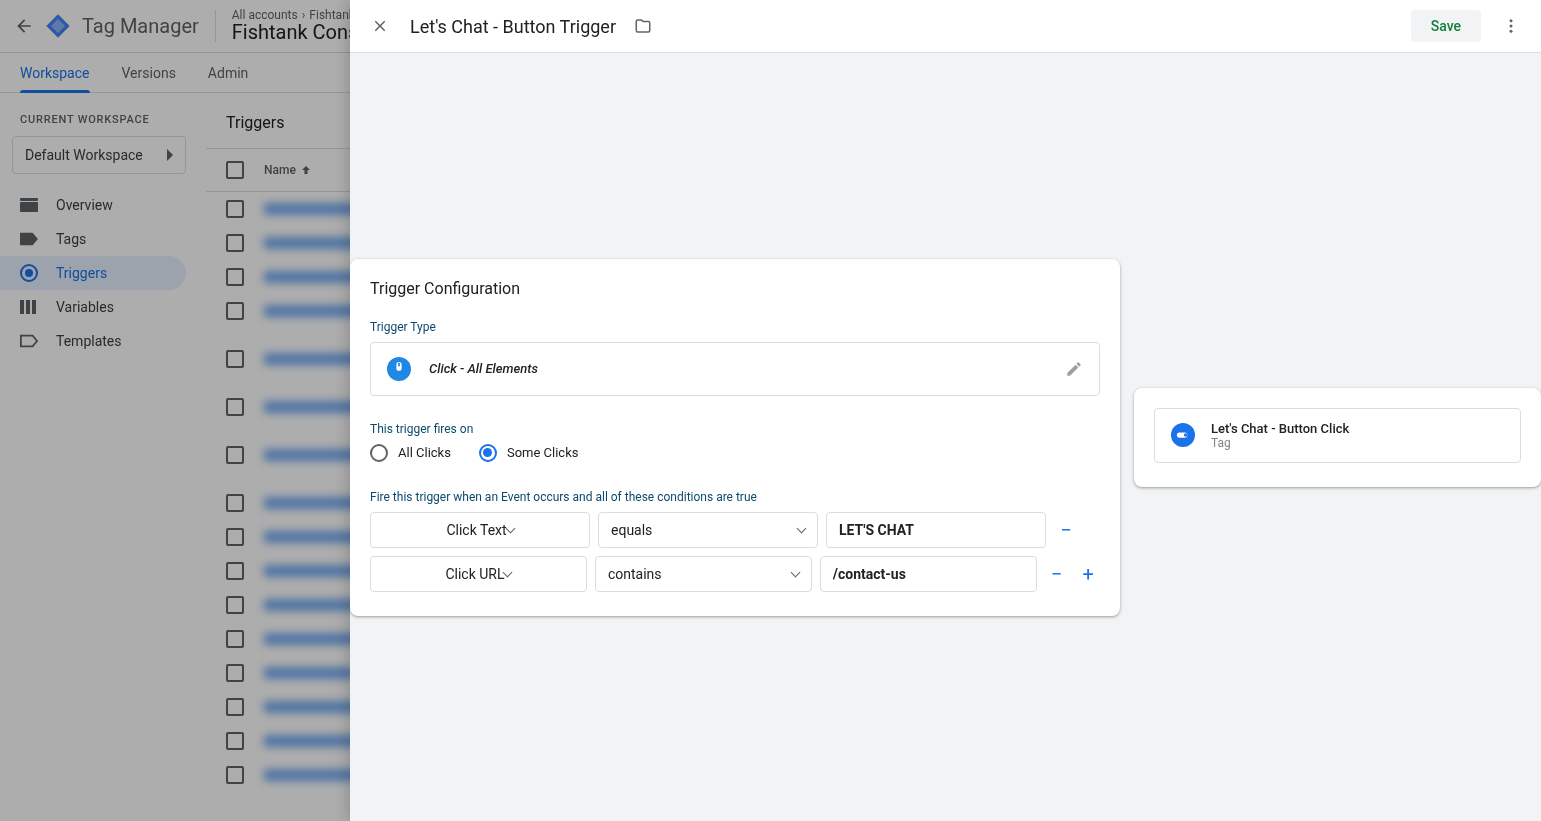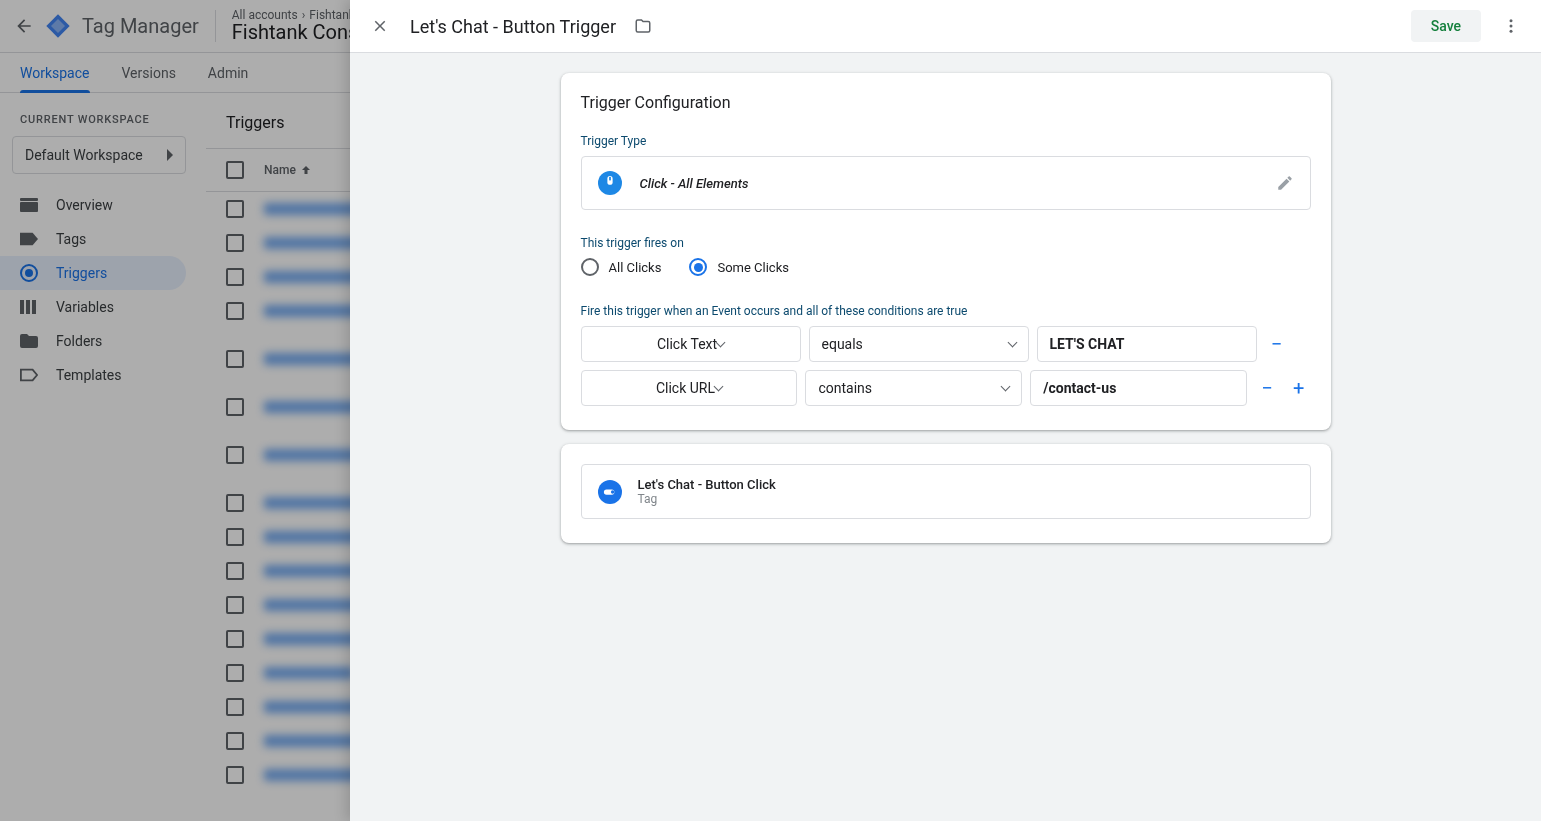--- a/index.html
+++ b/index.html
@@ -44,21 +44,21 @@
 
 .panel { position: absolute; top: 0; right: 0; bottom: 0; left: 350px; background: #fff; box-shadow: -4px 0 12px rgba(0,0,0,0.15); display: flex; flex-direction: column; }
 .panel-header { height: 53px; display: flex; align-items: center; padding: 0 18px; border-bottom: 1px solid #dadce0; gap: 18px; }
 .close-btn { width: 24px; height: 24px; display: flex; align-items: center; justify-content: center; cursor: pointer; }
 .panel-title { font-size: 18px; color: #202124; font-weight: 400; flex: 0 0 auto; }
 .folder-ic { width: 18px; height: 18px; }
 .panel-header-spacer { flex: 1; }
 .save-btn { background: #f1f3f4; color: #15803d; border: none; border-radius: 4px; padding: 8px 20px; font-size: 14px; font-weight: 500; }
 .more-btn { width: 24px; height: 24px; display: flex; align-items: center; justify-content: center; cursor: pointer; }
 
-.panel-body { flex: 1; background: #f1f3f4; padding: 20px 0; overflow-y: auto; display: flex; flex-direction: column; align-items: center; gap: 14px; }
+.panel-body { flex: 1; background: #f1f3f4; padding: 20px 0; overflow-y: auto; display: flex; flex-direction: row; align-items: center; gap: 14px; }
 .card { width: 770px; background: #fff; border-radius: 8px; box-shadow: 0 1px 2px rgba(60,64,67,0.3), 0 1px 3px 1px rgba(60,64,67,0.15); padding: 20px 20px 24px; }
 .card-heading { font-size: 16px; color: #202124; font-weight: 400; margin-bottom: 22px; }
 .field-label { font-size: 12px; color: #0c4a6e; margin-bottom: 8px; }
 .trigger-type-box { border: 1px solid #dadce0; border-radius: 4px; padding: 14px 16px; display: flex; align-items: center; gap: 18px; margin-bottom: 26px; }
 .click-ic { width: 24px; height: 24px; background: #1e88e5; border-radius: 50%; display: flex; align-items: center; justify-content: center; }
 .tt-name { font-size: 13px; font-weight: 500; color: #202124; flex: 1; font-style: italic; }
 .pencil-ic { width: 18px; height: 18px; }
 
 .radio-row { display: flex; gap: 28px; margin-bottom: 28px; }
 .radio-item { display: flex; align-items: center; gap: 10px; font-size: 13px; color: #202124; }
@@ -149,28 +149,20 @@
         </div>
       <div class="nav-item">
           <span class="nav-ic">
             <svg width="18" height="14" viewBox="0 0 18 14" fill="#5f6368">
               <rect x="0" y="0" width="4" height="14"></rect>
               <rect x="6" y="0" width="4" height="14"></rect>
               <rect x="12" y="0" width="4" height="14"></rect>
             </svg>
           </span>
           <span>Variables</span>
-        </div>
-      <div class="nav-item">
-          <span class="nav-ic">
-            <svg width="18" height="14" viewBox="0 0 18 14" fill="#5f6368">
-              <path d="M0 2 Q0 0 2 0 H7 L9 2 H16 Q18 2 18 4 V12 Q18 14 16 14 H2 Q0 14 0 12 Z"></path>
-            </svg>
-          </span>
-          <span>Folders</span>
         </div>
       <div class="nav-item">
           <span class="nav-ic">
             <svg width="18" height="14" viewBox="0 0 20 14" fill="none" stroke="#5f6368" stroke-width="2">
               <path d="M1 1 H14 L19 7 L14 13 H1 Z"></path>
             </svg>
           </span>
           <span>Templates</span>
         </div>
     </div>

